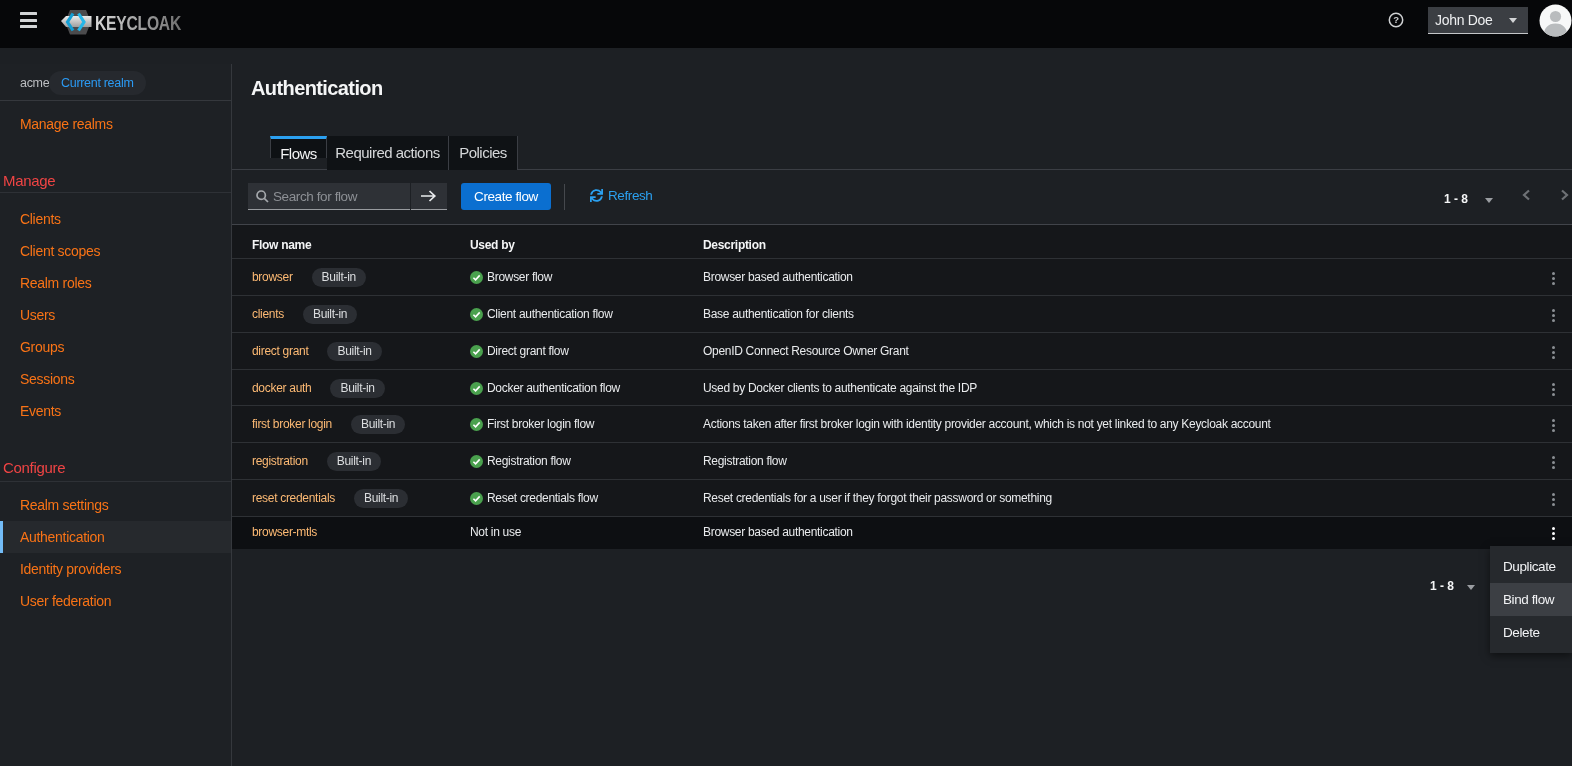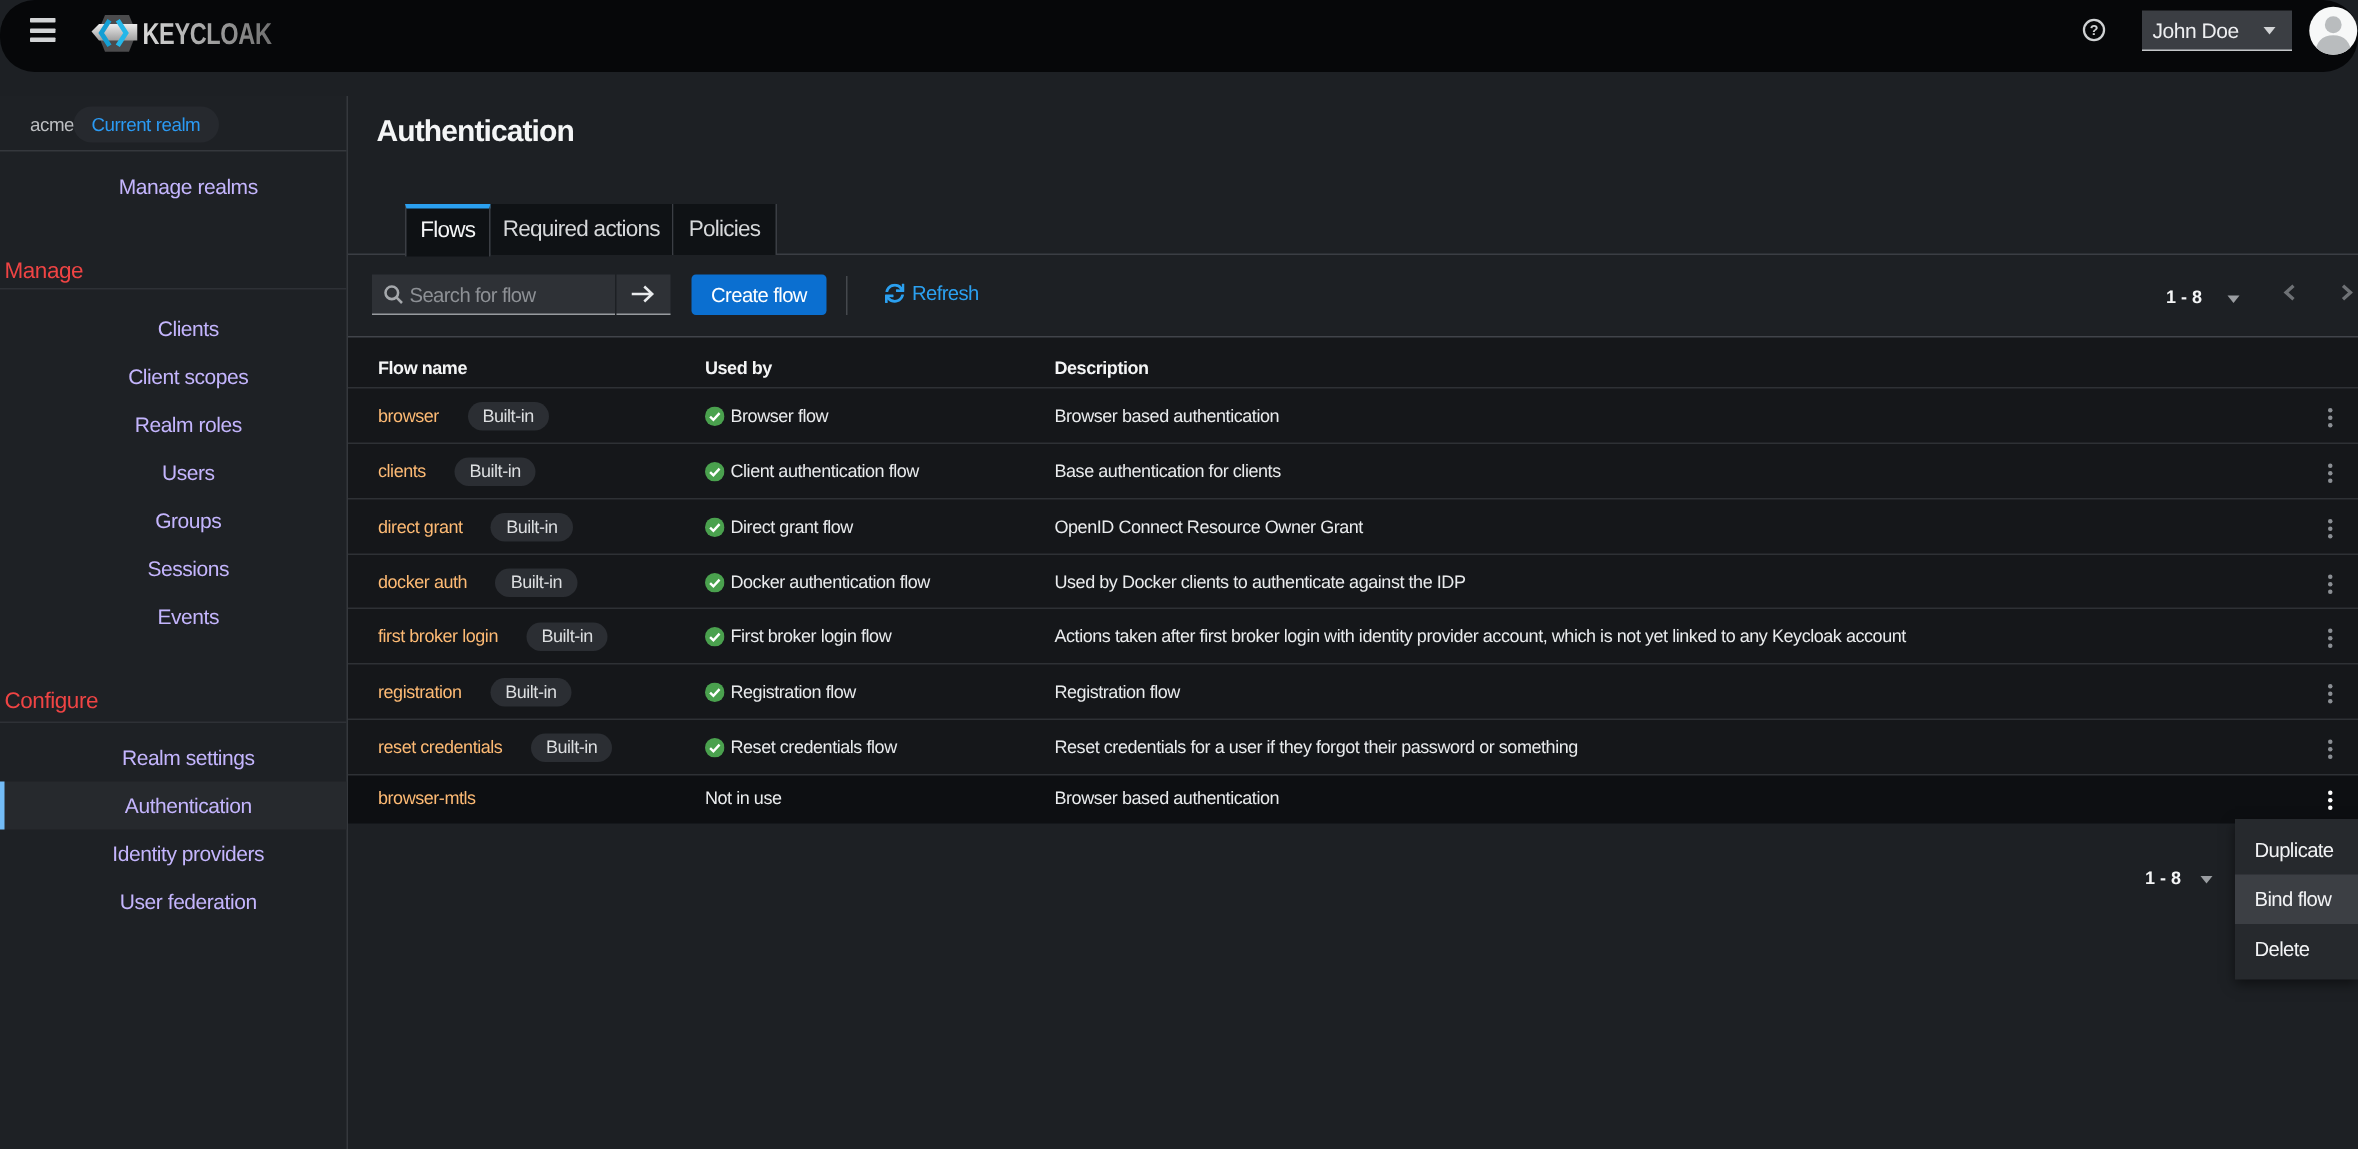--- a/index.html
+++ b/index.html
@@ -1,51 +1,51 @@
 <!DOCTYPE html>
 <html><head>
 <meta charset="utf-8">
 <style>
   * { margin:0; padding:0; box-sizing:border-box; }
   html,body { width:1572px; height:766px; overflow:hidden; background:#1d2024; }
   body { font-family:"Liberation Sans", sans-serif; letter-spacing:-0.3px; }
   #page { position:relative; width:1572px; height:766px; }
 
   
-  #masthead { position:absolute; left:0; top:0; width:1572px; height:48px; background:#060709;border-radius:23px; }
+  #masthead { position:absolute; left:0; top:0; width:1572px; height:48px; background:#060709; }
   #burger { position:absolute; left:20px; top:12px; width:17px; height:16px; }
   #burger span { position:absolute; left:0; width:17px; height:3px; background:#d2d4d6; border-radius:0.5px; }
   #logo { position:absolute; left:60px; top:7px; }
   #help { position:absolute; left:1386px; top:10px; width:20px; height:20px; }
   #userbox { position:absolute; left:1428px; top:7px; width:100px; height:27px; background:#3b3e43; border-bottom:1px solid #c4c6c9; color:#eeeff1; font-size:13.5px; }
   #userbox .nm { position:absolute; left:7px; top:4.5px; font-size:14px; }
   #userbox .car { position:absolute; right:11px; top:11px; width:0; height:0; border-left:4.5px solid transparent; border-right:4.5px solid transparent; border-top:5px solid #d2d4d6; }
   #avatar { position:absolute; left:1539px; top:4px; }
 
   
   #sidebar { position:absolute; left:0; top:48px; width:232px; height:718px; background:#1e2125; border-right:1px solid #35383d;margin-top:16px; }
   #realmrow { position:absolute; left:0; top:0; width:231px; height:37px; border-bottom:1px solid #35383d; }
   #realmrow .acme { position:absolute; left:20px; top:11.5px; font-size:12.5px; color:#bcbec1; }
   #realmrow .pill { position:absolute; left:49px; top:6.5px; height:24px; line-height:24px; padding:0 12px; background:#26292e; border-radius:12px; color:#2b9af3; font-size:12.5px; }
-  .navitem { position:absolute; left:0; width:231px; height:32px; line-height:32px; padding-left:20px; color:#c4b5fd; font-size:14px;text-align:center; }
+  .navitem { position:absolute; left:0; width:231px; height:32px; line-height:32px; padding-left:20px; color:#f97316; font-size:14px; }
   .navitem.sel { background:#26292d; border-left:3px solid #73bcf7; padding-left:17px; }
   .sechead { position:absolute; left:3px; color:#ef4444; font-size:15px; }
   .sideline { position:absolute; left:0; width:231px; height:1px; background:#2e3136; }
 
   
   #main { position:absolute; left:232px; top:48px; width:1340px; height:718px; background:#1d2024; }
   #title { position:absolute; left:19px; top:29px; font-size:20px; font-weight:bold; letter-spacing:-0.6px; color:#f4f5f6; }
   #desc { position:absolute; left:19px; top:54px; font-size:14px; letter-spacing:-0.5px; color:#f0f1f3; }
   #desc a { color:#2b9af3; text-decoration:none; margin-left:11px; }
 
   
   #tabs { position:absolute; left:0; top:88px; width:1340px; height:34px; border-bottom:1px solid #3b3e44; }
   .tab { position:absolute; top:0; height:34px; background:#0f1215; color:#d6d8da; font-size:15px; letter-spacing:-0.5px; text-align:center; line-height:34px; border-right:1px solid #3b3e44; }
   .tab.first { border-left:1px solid #3b3e44; }
-  .tab.active { background:#0e1114; color:#f4f5f6; border-top:3px solid #2ba0f0; line-height:30px; height:35px; z-index:2; }
+  .tab.active { background:#0e1114; color:#f4f5f6; border-top:3px solid #2ba0f0; line-height:30px; height:22px; z-index:2; }
 
   
   #searchbox { position:absolute; left:16px; top:135px; width:162px; height:27px; background:#2e3136; border-bottom:1px solid #989b9f; }
   #searchbox .ph { position:absolute; left:25px; top:6px; font-size:13.5px; color:#8d9095; letter-spacing:-0.4px; }
   #searcharrow { position:absolute; left:179px; top:135px; width:36px; height:27px; background:#2e3136; border-bottom:1px solid #989b9f; }
   #createflow { position:absolute; left:229px; top:135px; width:90px; height:27px; background:#0b6fd0; border-radius:3px; color:#fff; font-size:13.5px; letter-spacing:-0.4px; text-align:center; line-height:27px; }
   #tooldiv { position:absolute; left:332px; top:136px; width:1px; height:26px; background:#45484d; }
   #refresh { position:absolute; left:358px; top:140px; color:#2ba0f0; font-size:13.5px; letter-spacing:-0.4px; }
   #refresh svg { vertical-align:-2px; margin-right:5px; }
 

